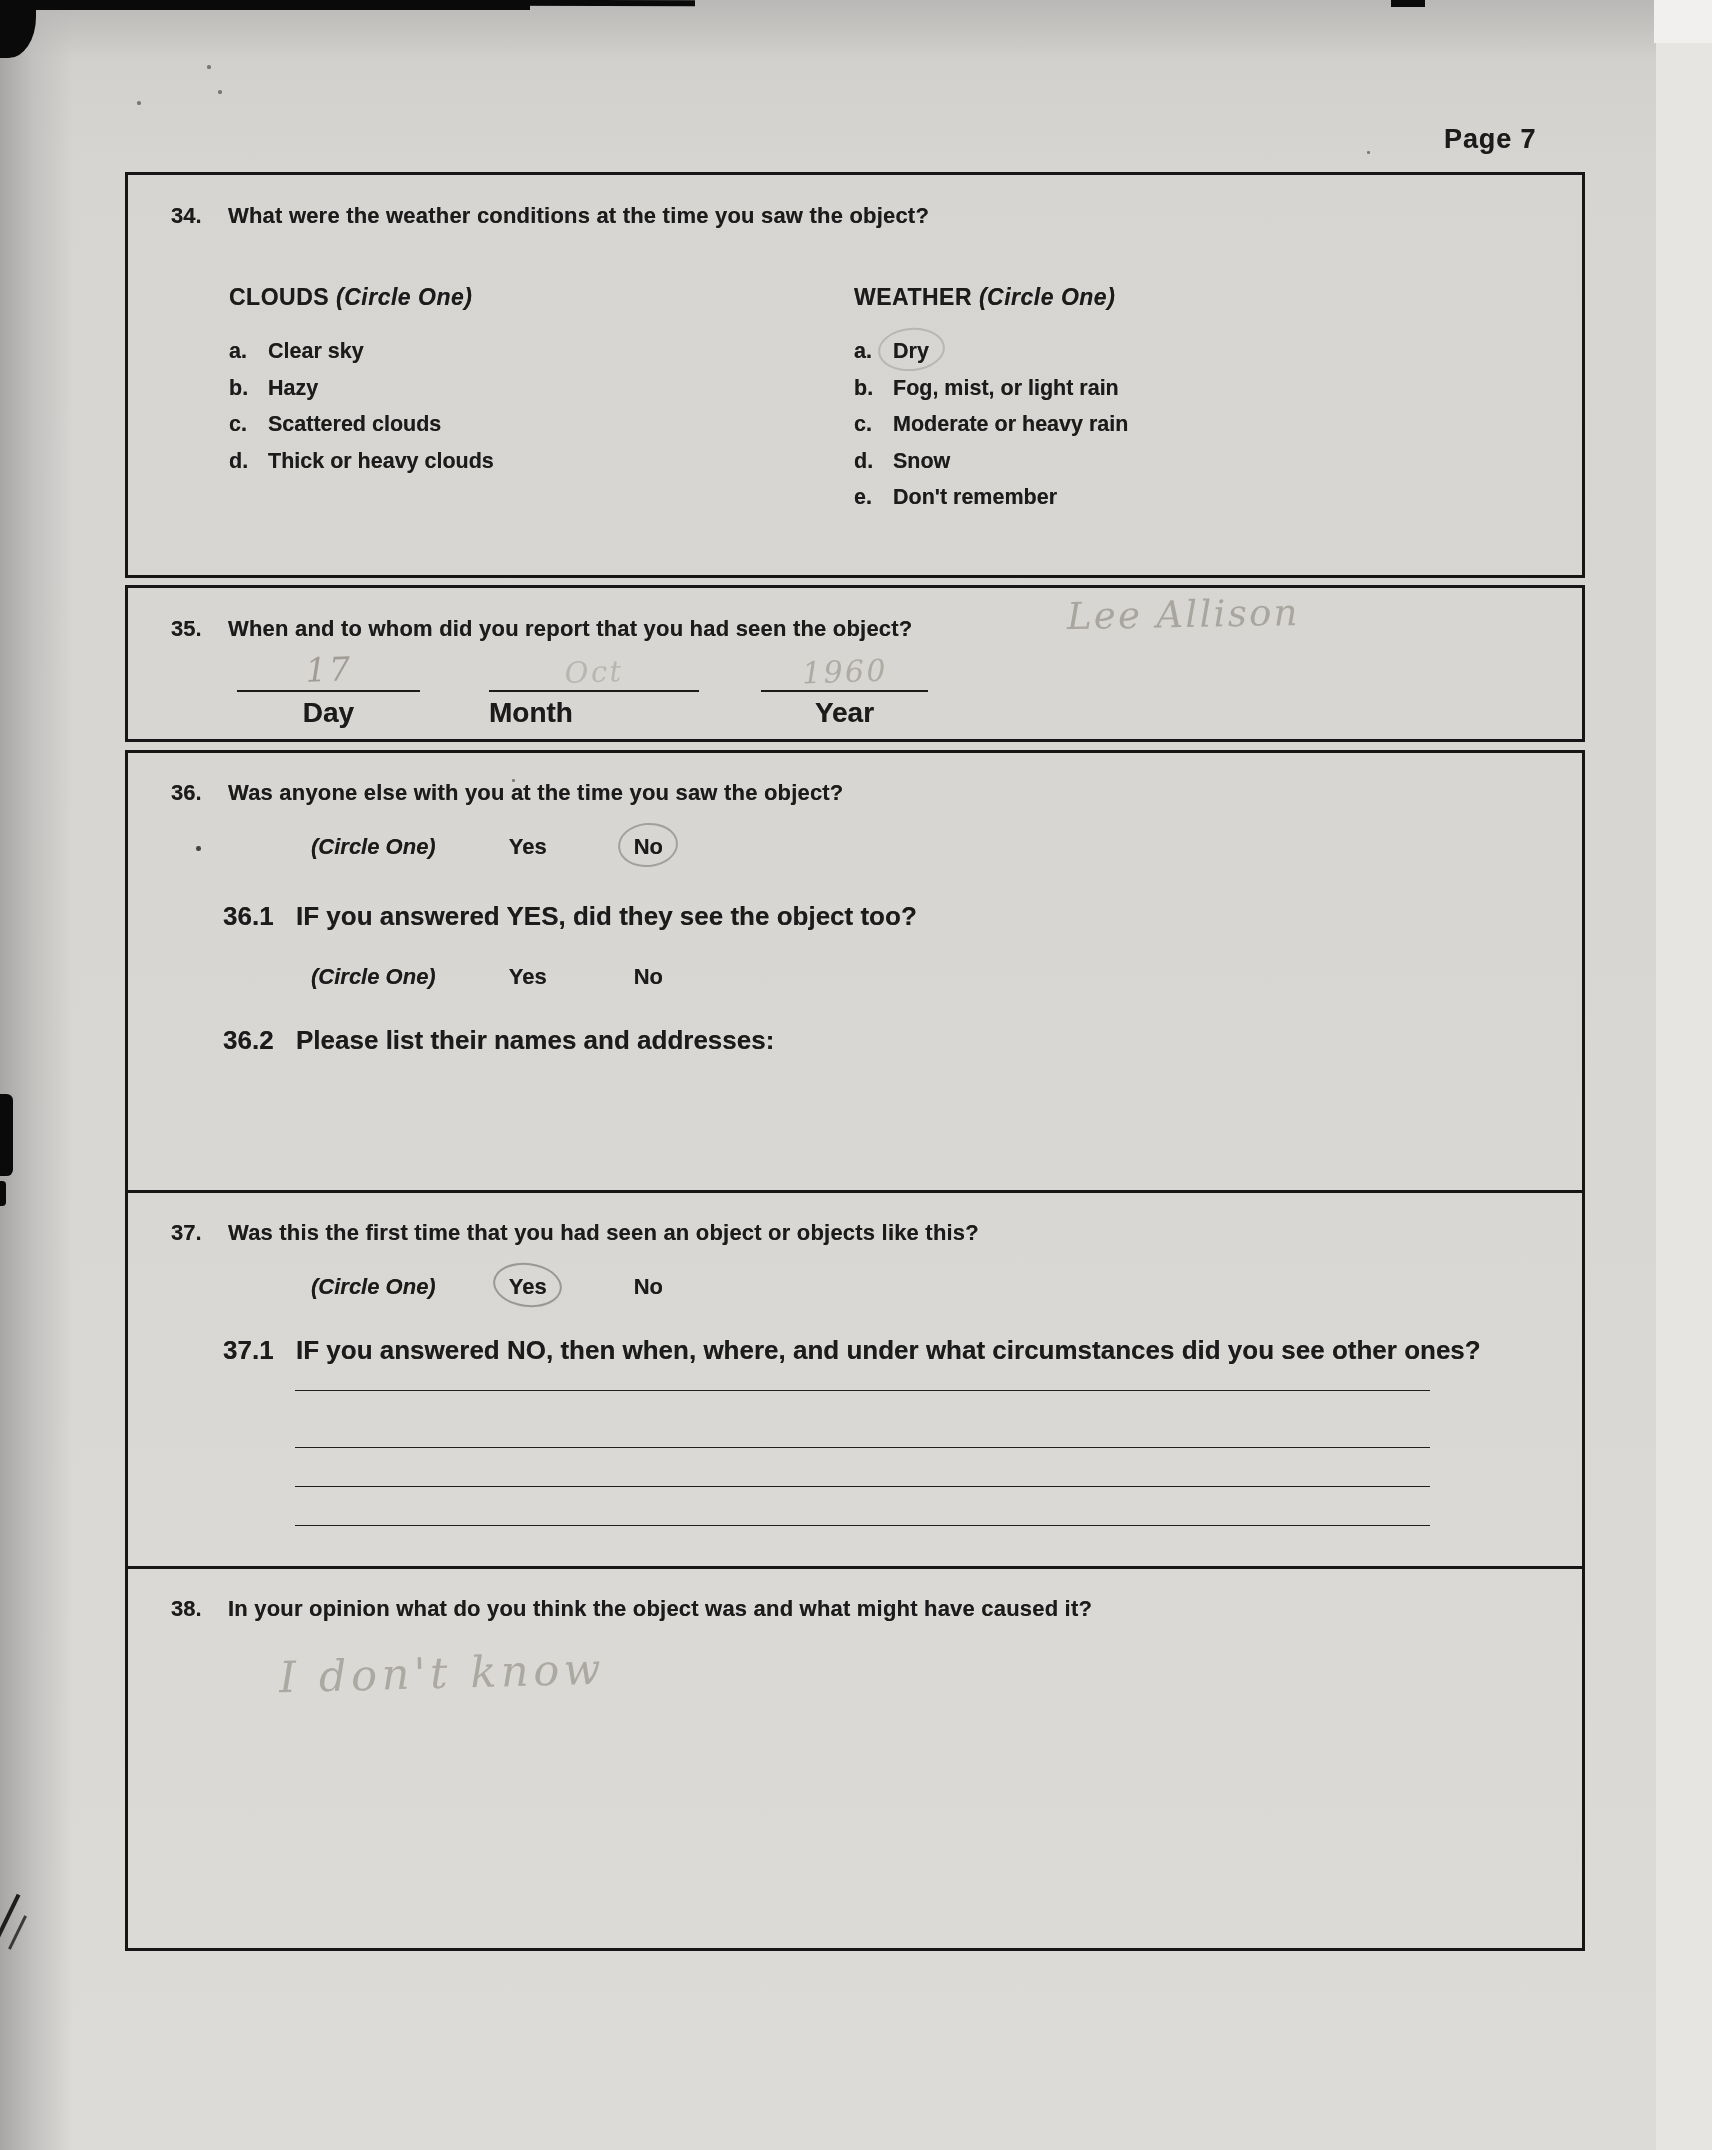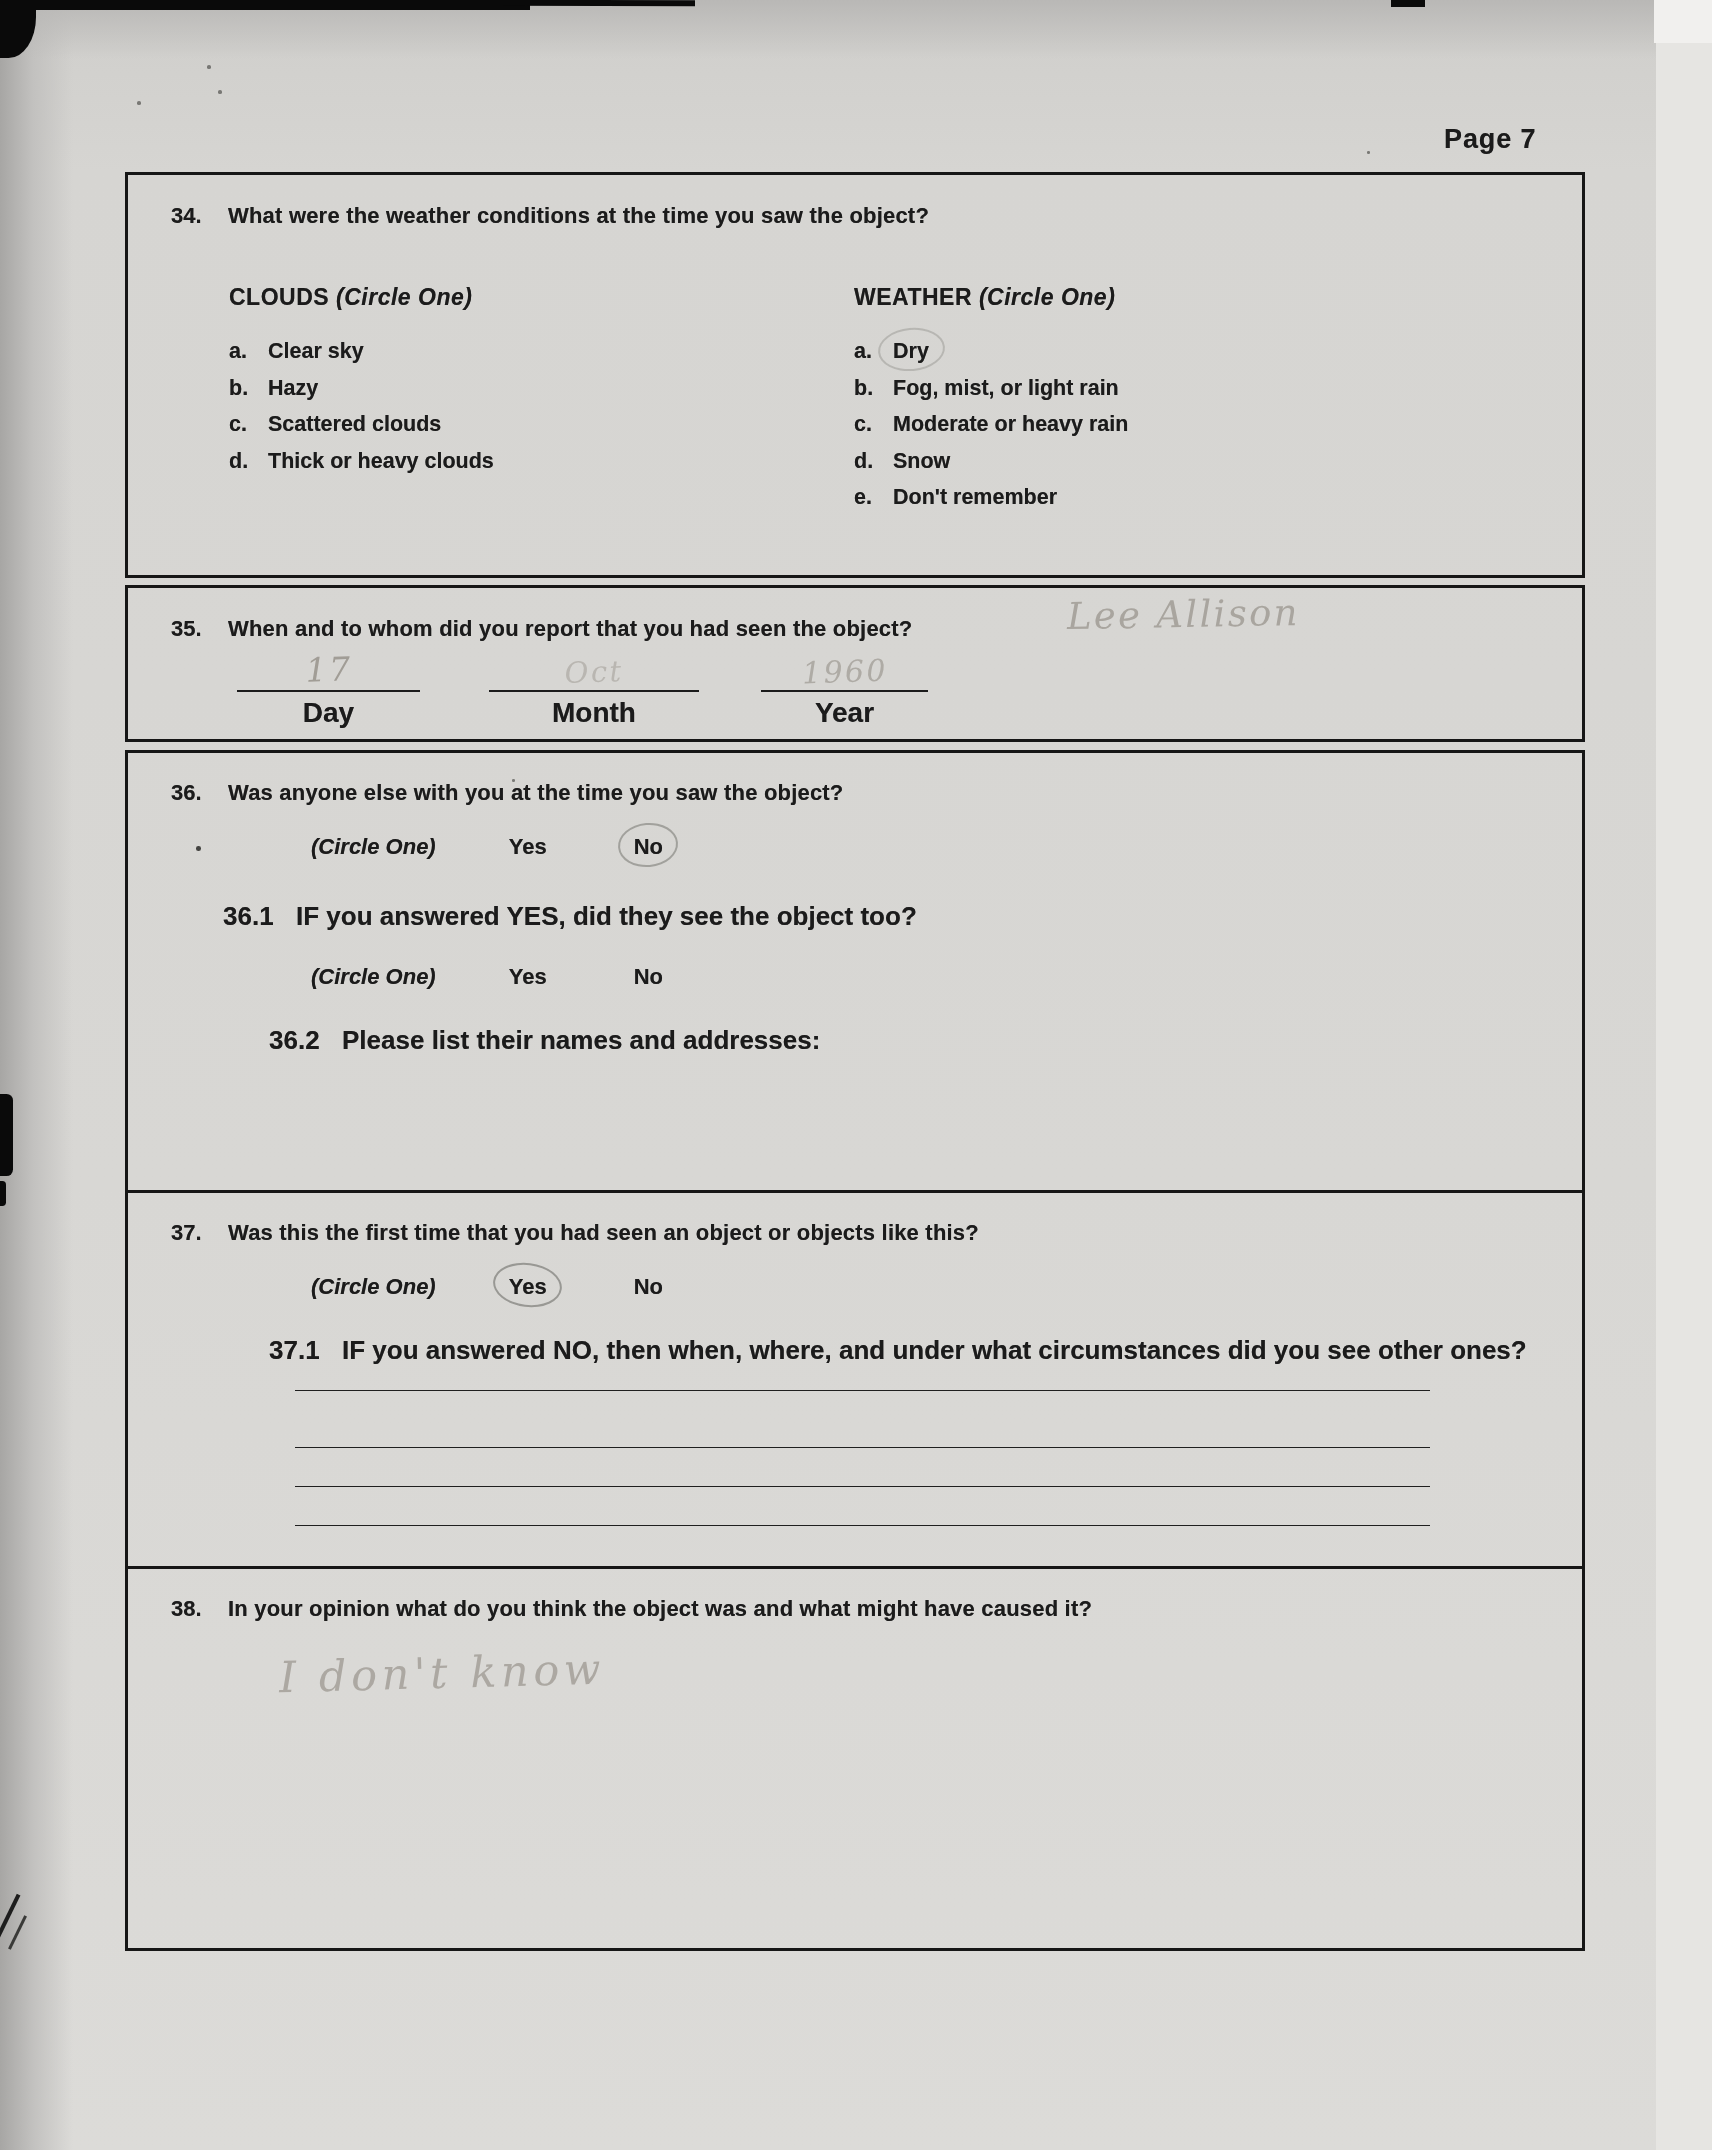--- a/index.html
+++ b/index.html
@@ -60,39 +60,39 @@
   .opt .letter{width:39px;flex:none;}
 
   
   .blank-row{display:flex;align-items:flex-end;padding-left:109px;margin-top:24px;}
   .blank{border-bottom:2.3px solid #1b1b1b;height:24px;position:relative;}
   .blank-day{width:183px;} .gap1{width:69px;} .blank-month{width:210px;}
   .gap2{width:62px;} .blank-year{width:167px;}
   .blank .hw{position:absolute;left:50%;bottom:0.9px;transform:translateX(-50%) rotate(-2deg);white-space:nowrap;}
   .lbl-row{display:flex;padding-left:109px;margin-top:4.6px;font-size:28px;}
   .lbl-day{width:183px;text-align:center;} .lbl-gap1{width:69px;}
-  .lbl-month{width:210px;text-align:center;} .lbl-gap2{width:62px;}
+  .lbl-month{width:210px;text-align:left;} .lbl-gap2{width:62px;}
   .lbl-year{width:167px;text-align:center;}
   .hw{font-family:"DejaVu Serif", serif;font-style:italic;font-weight:400;
       color:#a19d96;letter-spacing:2.3px;}
   .hw-name{position:absolute;left:939px;top:4.6px;font-size:37px;transform:rotate(-1deg);opacity:.85;}
   .hw-day{font-size:33px;} .hw-month{font-size:29px;opacity:.55;} .hw-year{font-size:30px;opacity:.75;}
 
   
   .circ-row{display:flex;margin-top:26.5px;padding-left:183px;font-size:22px;line-height:27.4px;}
   .circ-row .sp-a{width:73px;} .circ-row .sp-b{width:87px;}
   .penciled{position:relative;display:inline-block;}
   .pencil-ellipse{position:absolute;left:-15.5px;right:-15.5px;top:-10px;bottom:-6.4px;
     border:2.3px solid rgba(108,108,102,.5);border-radius:50%;transform:rotate(-5deg);}
   .pe-light{border-color:rgba(118,118,112,.32);}
   .pe-yes{transform:rotate(7deg);border-color:rgba(100,100,95,.55);}
 
   .sub-row{display:flex;padding-left:95px;font-size:26px;line-height:27.4px;}
   .subnum{width:73px;flex:none;}
-  .mt95{margin-top:43px;} .mt80{margin-top:37px;margin-left:46px;} .mt70{margin-top:32px;}
+  .mt95{margin-top:43px;} .mt80{margin-top:37px;} .mt70{margin-top:32px;}
 
   
   .rlines{margin-left:167px;width:1135px;}
   .rline{border-bottom:1.8px solid #1f1f1f;height:0;}
   .rl1{margin-top:25.6px;} .rl2{margin-top:56px;} .rl3{margin-top:38px;} .rl4{margin-top:38px;}
 
   
   .hw-answer{margin-top:25px;margin-left:151px;font-size:43px;transform:rotate(-1.5deg);
     display:inline-block;letter-spacing:4.6px;opacity:.8;}
 </style>

